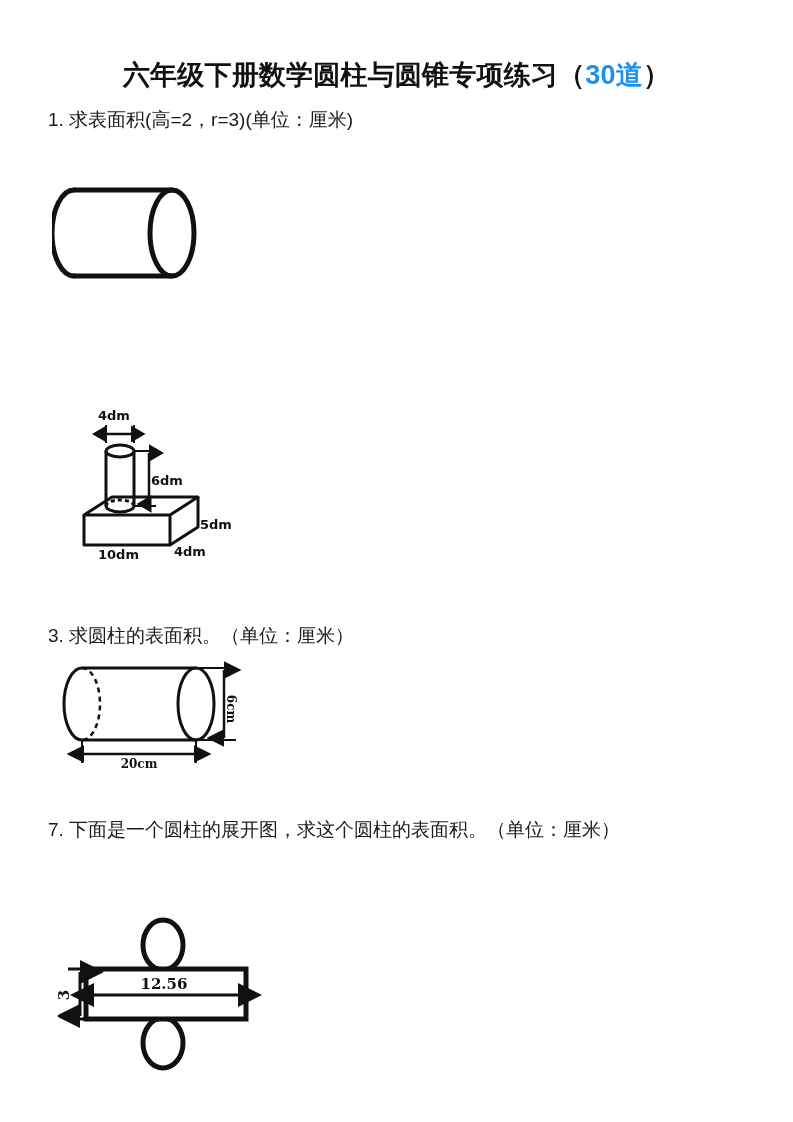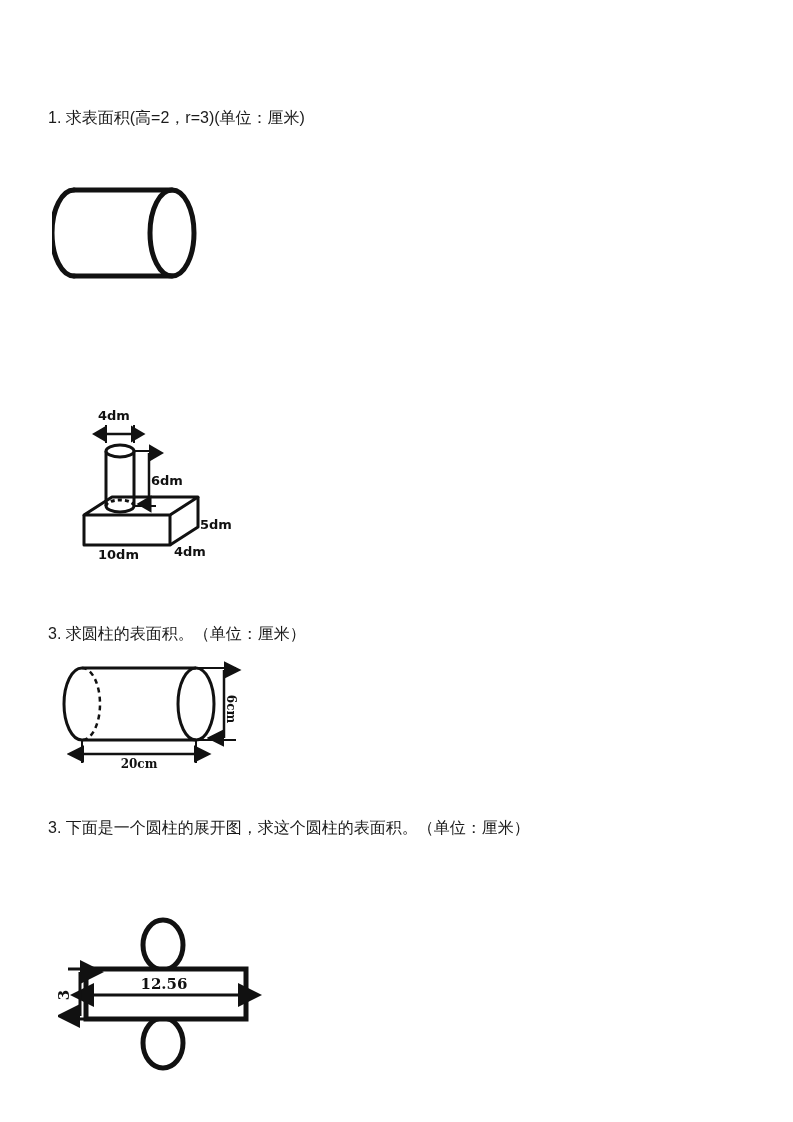--- a/index.html
+++ b/index.html
@@ -41,21 +41,21 @@
   }
   .doc-title .paren {
     color: #111111;
     font-weight: bold;
   }
 
   
   .q-text {
     position: absolute;
     left: 48px;
-    font-size: 16px;
+    font-size: 19px;
     line-height: 1.45;
     color: #1b1b1b;
     white-space: nowrap;
     font-weight: normal;
   }
   .q1-text { top: 106px; }
   .q2-text { top: 331px; }
   .q3-text { top: 589px; margin-top: 33px; }
   .q4-text { top: 816px; }
 
@@ -81,20 +81,23 @@
     font-family: "DejaVu Serif", serif;
     font-weight: bold;
     fill: #111111;
   }
 </style>
 </head>
 <body>
 
 <div class="page">
 
+  <div class="doc-title">
+    <span>六年级下册数学圆柱与圆锥专项练习</span><span class="paren">（</span><span class="count">30道</span><span class="paren">）</span>
+  </div>
 
   <div class="q-text q1-text">1. 求表面积(高=2，r=3)(单位：厘米)</div>
 
   <div class="fig fig1">
     <svg width="160" height="115" viewBox="0 0 160 115">
 
       <path d="M 22 14 L 120 14" stroke="#111" stroke-width="5" fill="none" stroke-linecap="round"></path>
 
       <path d="M 22 100 L 120 100" stroke="#111" stroke-width="5" fill="none" stroke-linecap="round"></path>
 
@@ -188,21 +191,21 @@
         <marker id="arrU3" markerWidth="8" markerHeight="8" refX="4" refY="7" orient="auto">
           <path d="M 0.5 7 L 4 0 L 7.5 7 z" fill="#111"></path>
         </marker>
         <marker id="arrD3" markerWidth="8" markerHeight="8" refX="4" refY="1" orient="auto">
           <path d="M 0.5 1 L 4 8 L 7.5 1 z" fill="#111"></path>
         </marker>
       </defs>
     </svg>
   </div>
 
-  <div class="q-text q4-text">3. 下面是一个圆柱的展开图，求这个圆柱的表面积。（单位：厘米）</div>
+  <div class="q-text q4-text">7. 下面是一个圆柱的展开图，求这个圆柱的表面积。（单位：厘米）</div>
 
   <div class="fig fig4">
     <svg width="215" height="165" viewBox="0 0 215 165">
 
       <ellipse cx="105" cy="32" rx="20" ry="25" stroke="#111" stroke-width="5" fill="none"></ellipse>
 
       <ellipse cx="105" cy="130" rx="20" ry="25" stroke="#111" stroke-width="5" fill="none"></ellipse>
 
       <rect x="28" y="56" width="160" height="50" stroke="#111" stroke-width="5" fill="#ffffff"></rect>
 

